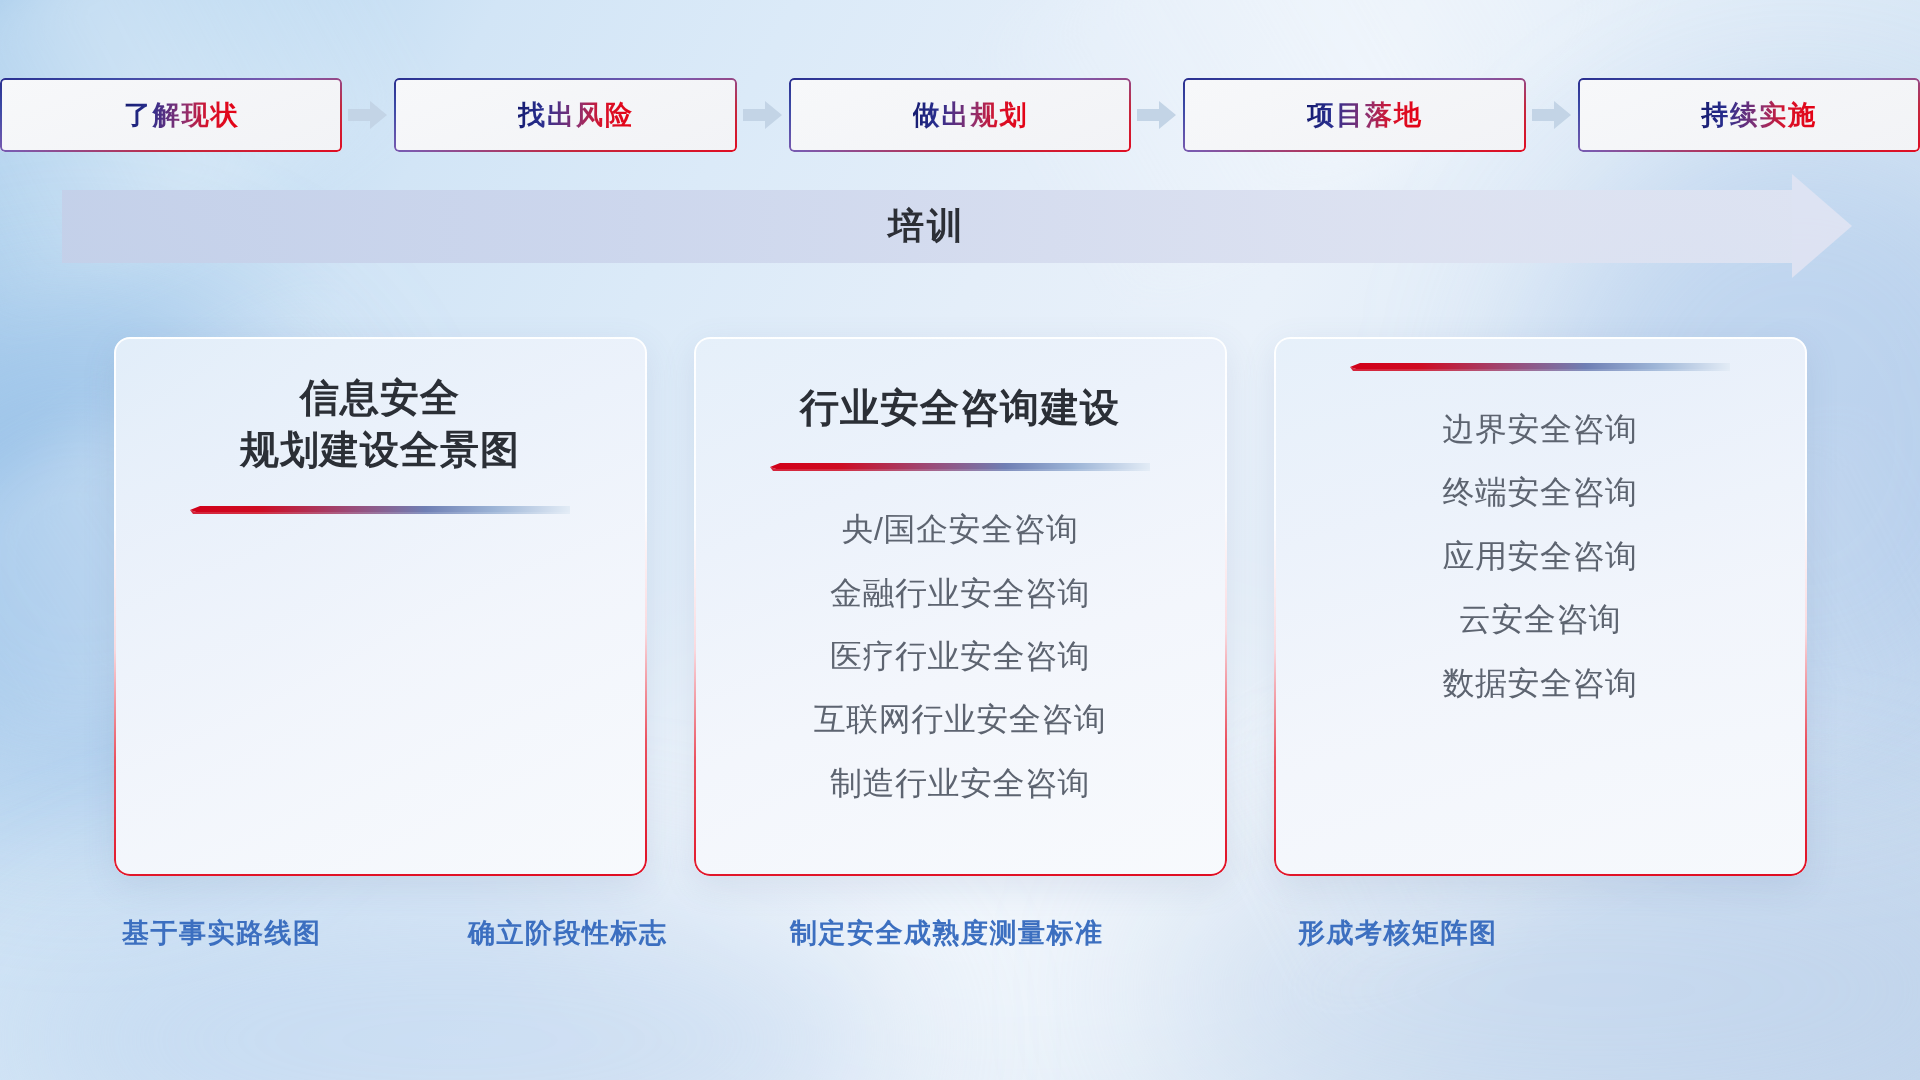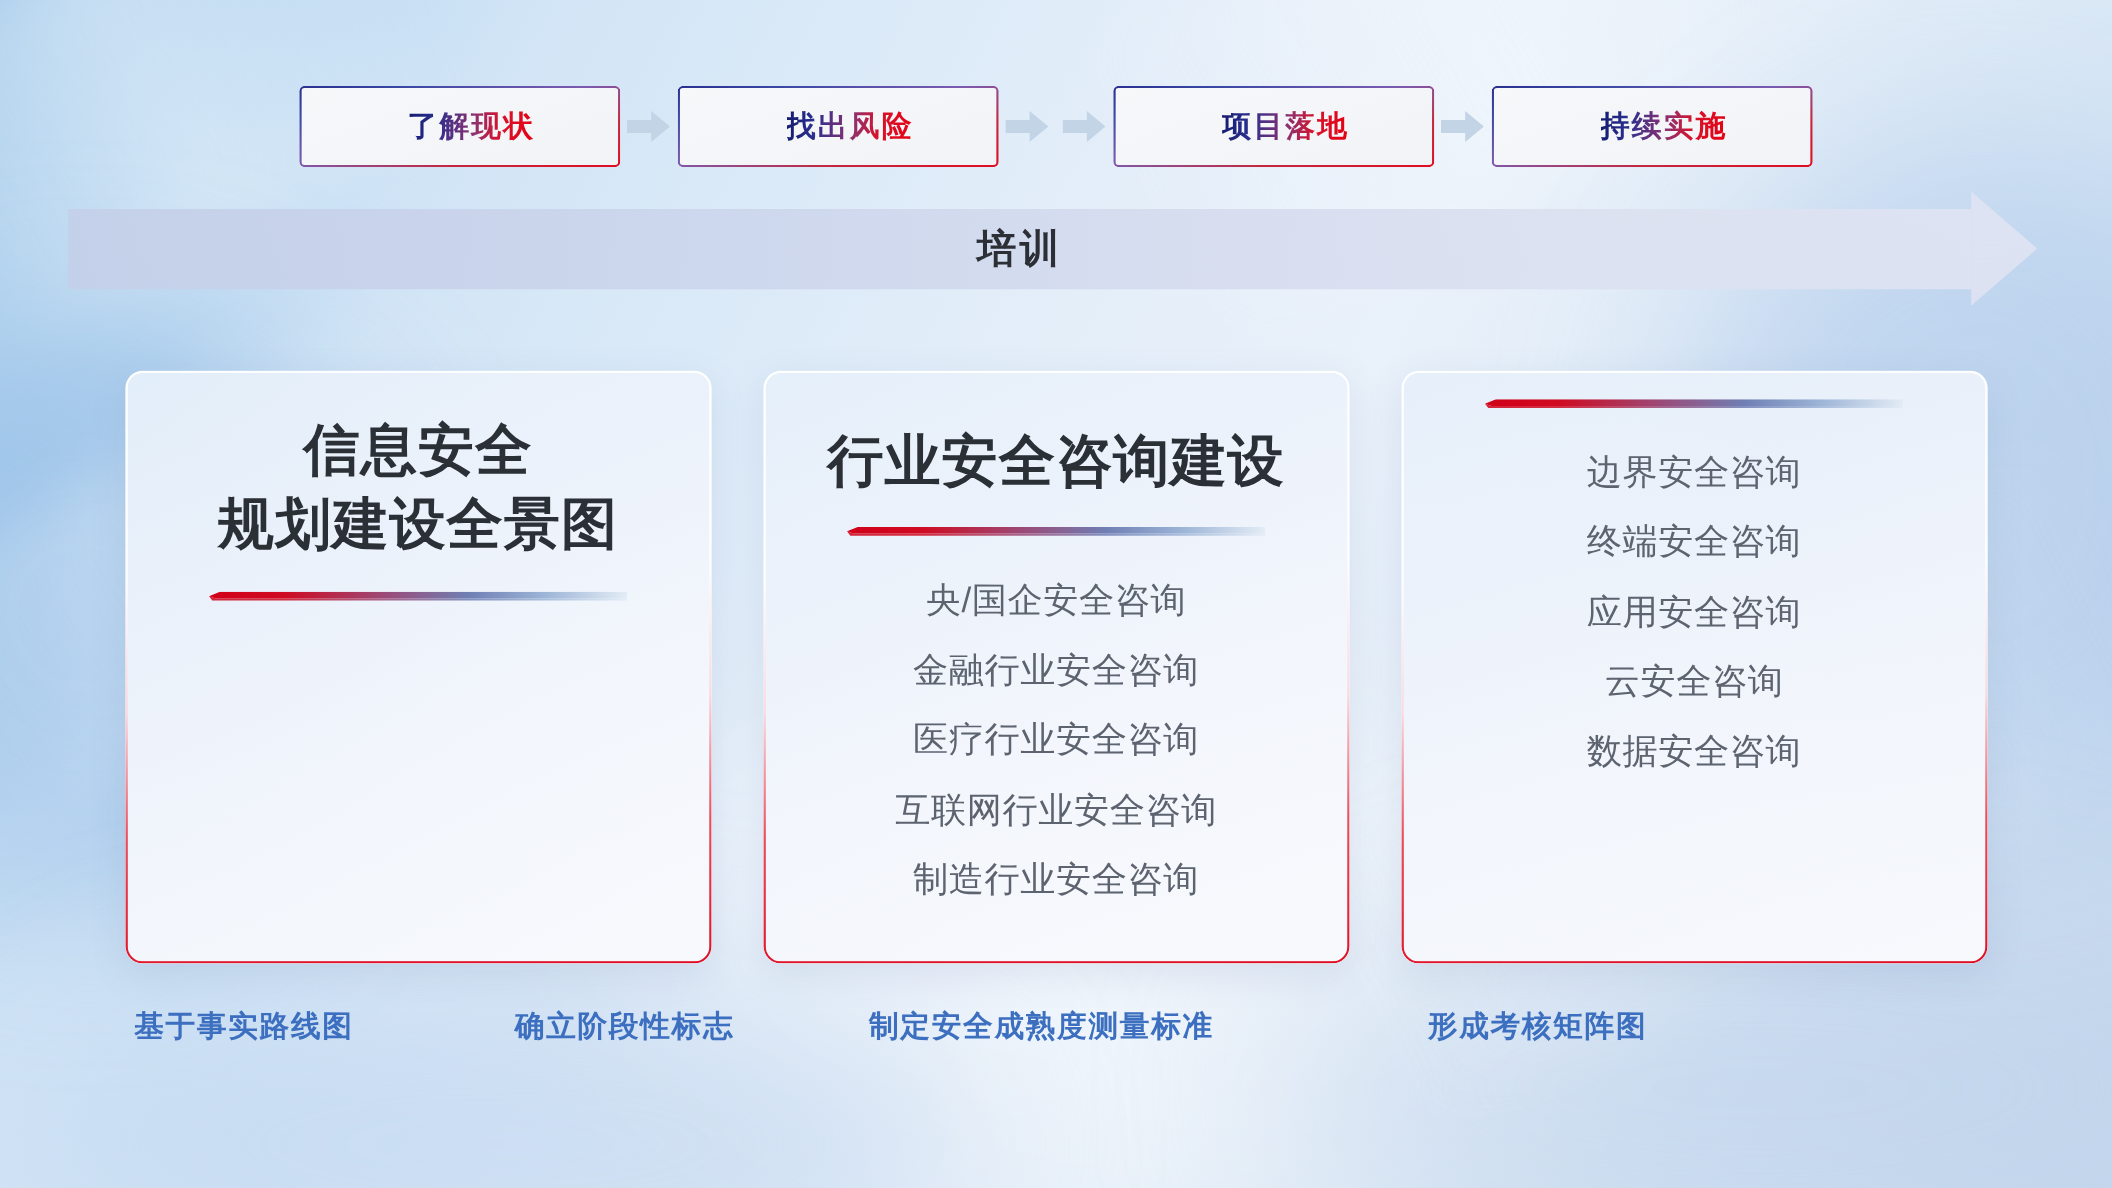--- a/index.html
+++ b/index.html
@@ -46,21 +46,21 @@
   .b4{ left:0px; top:880px; width:900px; height:320px; background:rgba(178,205,235,.45);}
   .b5{ left:1150px; top:820px; width:900px; height:340px; background:rgba(185,205,232,.4);}
 
   
   #steps{
     position:absolute; left:0; top:78px; width:1920px; height:74px;
     display:flex; align-items:center; justify-content:center; z-index:5;
   }
   .step{
     position:relative;
-    width:292px; height:74px;
+    width:358px; height:74px;
     display:flex; align-items:center; justify-content:center;
     border-radius:5px;
     background:#f4f5f7;
     background-image:linear-gradient(160deg,#f7f8fa 0%,#f2f3f6 100%);
     padding-left:21px;
   }
   .step::before{
     content:""; position:absolute; inset:0; border-radius:5px; padding:2px;
     background:linear-gradient(165deg,#2a2f8f 0%,#3b49a5 18%,#7b5bb0 46%,#c3283f 72%,#e00d22 100%);
     -webkit-mask:linear-gradient(#000 0 0) content-box, linear-gradient(#000 0 0);
@@ -132,23 +132,24 @@
        rgba(233,70,85,.95) 76%,
        #e00d22 100%);
     -webkit-mask:linear-gradient(#000 0 0) content-box, linear-gradient(#000 0 0);
     -webkit-mask-composite:xor; mask-composite:exclude;
     pointer-events:none;
   }
   .card-inner{ position:relative; z-index:2; height:100%; display:flex; flex-direction:column; }
   .card-title{
     margin-top:48px;
     text-align:center;
-    font-size:51px; font-weight:700; color:#2b2f36;
+    font-size:39px; font-weight:700; color:#2b2f36;
     line-height:1.34; letter-spacing:1px;
     padding:0 44px;
+    font-family:Liberation Mono, monospace;
   }
   .card-title.two-line{ margin-top:38px; }
   .divider{
     margin:26px auto 0;
     width:380px; height:13px;
     position:relative;
   }
   .divider svg{ display:block; }
   .card-list{
     margin-top:26px;
@@ -199,20 +200,23 @@
 
   <div class="step">
     <span class="step-label">找出风险</span>
   </div>
   <div class="step-arrow">
     <svg width="40" height="30" viewBox="0 0 40 30">
         <path d="M0 9 h22 V1 l17 14 -17 14 v-8 H0 Z" fill="#c3d4e6"></path>
       </svg>
   </div>
 
+  <div class="step">
+    <span class="step-label">做出规划</span>
+  </div>
   <div class="step-arrow">
     <svg width="40" height="30" viewBox="0 0 40 30">
         <path d="M0 9 h22 V1 l17 14 -17 14 v-8 H0 Z" fill="#c3d4e6"></path>
       </svg>
   </div>
 
   <div class="step">
     <span class="step-label">项目落地</span>
   </div>
   <div class="step-arrow">

